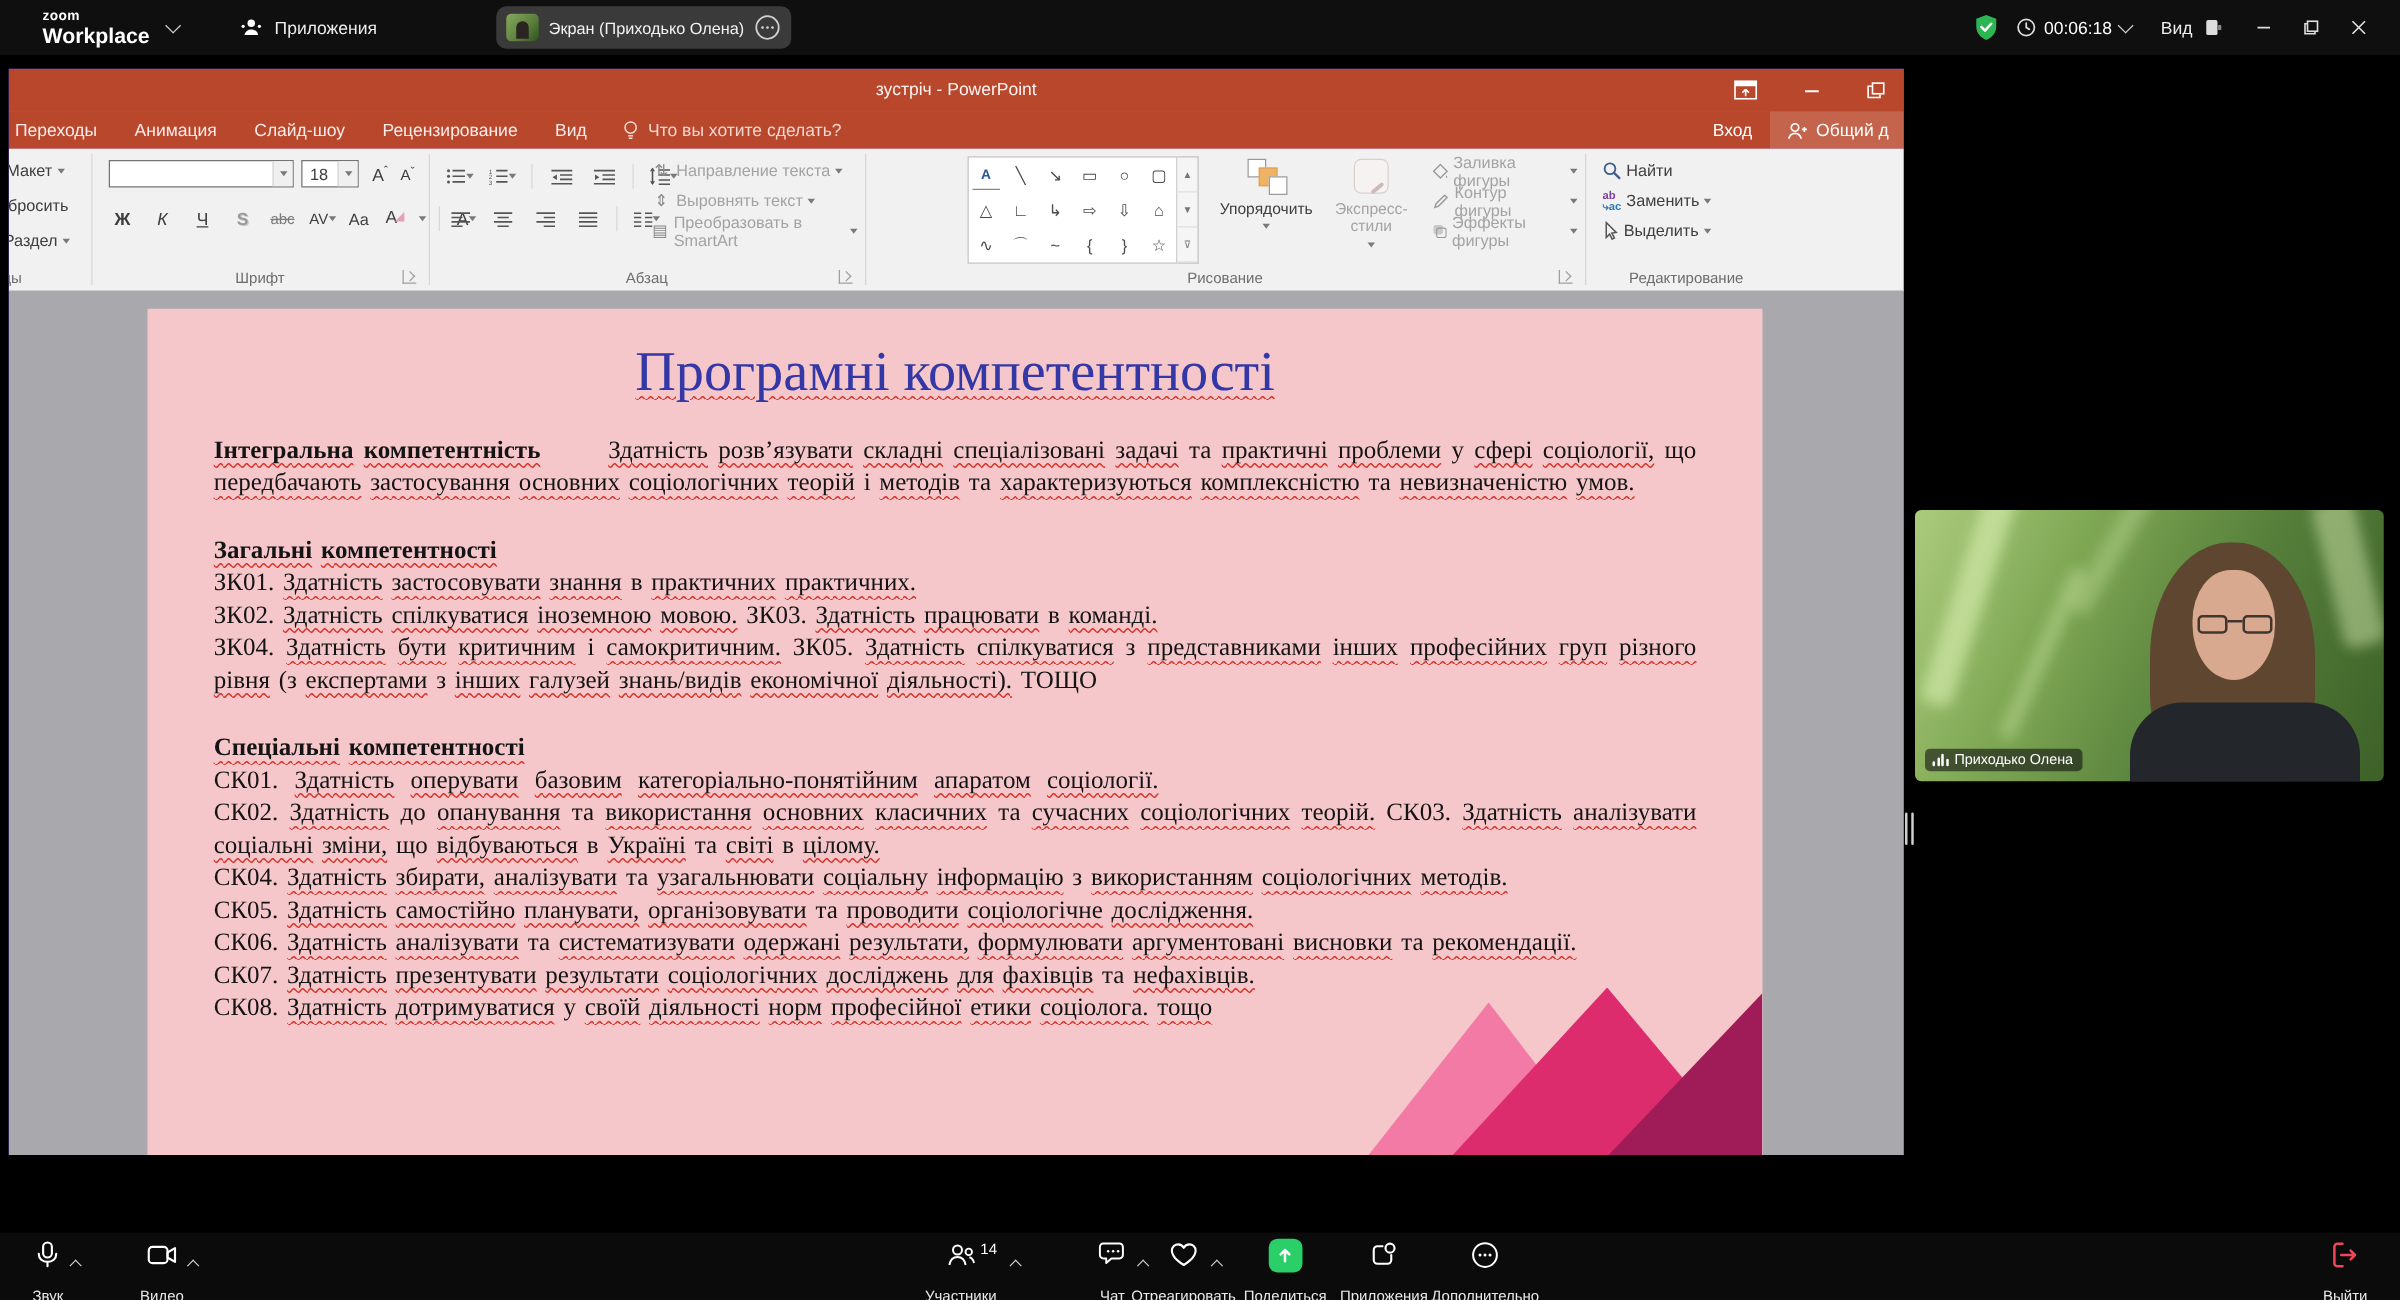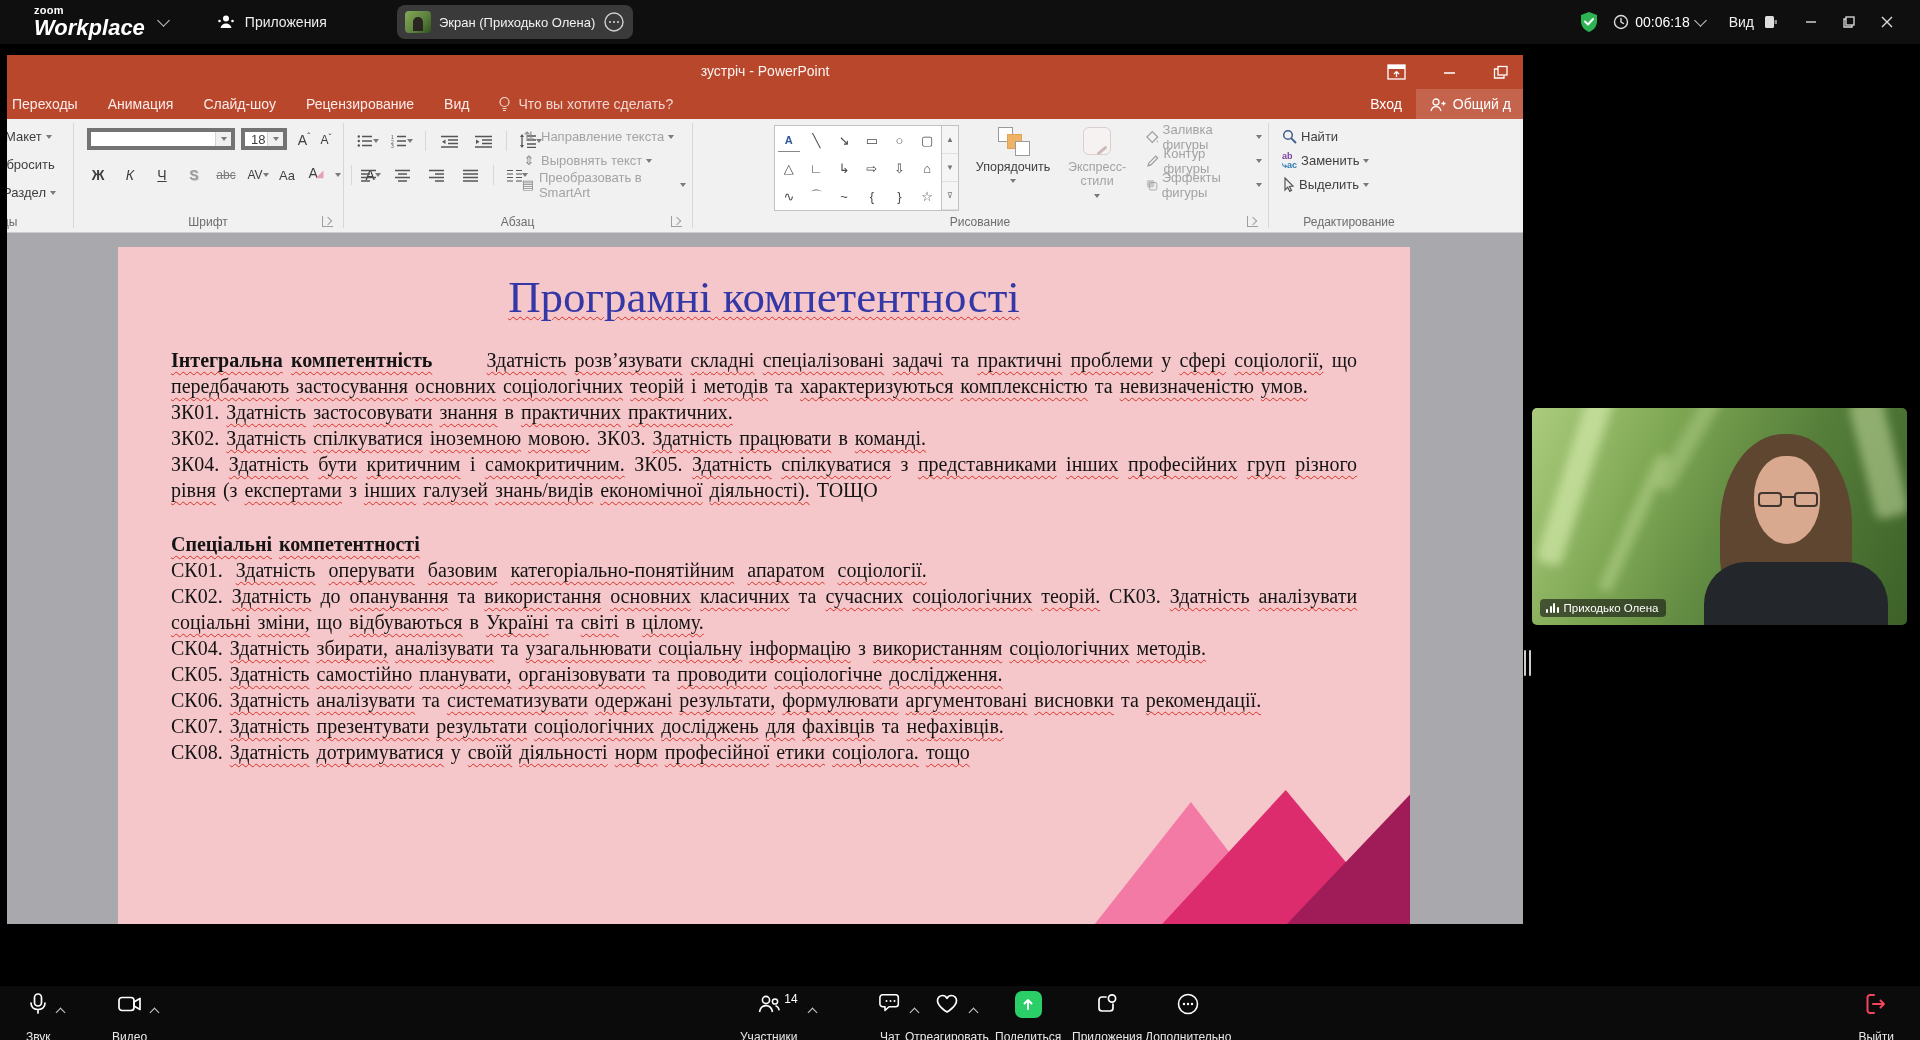--- a/index.html
+++ b/index.html
@@ -3,21 +3,21 @@
 <meta charset="utf-8">
 <style>
   html,body{margin:0;padding:0;background:#000;width:1920px;height:1040px;overflow:hidden;
     font-family:"Liberation Sans",sans-serif;-webkit-font-smoothing:antialiased;}
   svg{display:block;}
 
   
   .topbar{position:absolute;left:0;top:0;width:1920px;height:44px;background:#0f0f0f;color:#fff;display:flex;align-items:center;}
   .logo{margin-left:34px;line-height:1;}
   .logo .l1{font-size:11px;font-weight:bold;letter-spacing:.3px;}
-  .logo .l2{font-size:22px;font-weight:bold;margin-top:1px;font-style:italic;}
+  .logo .l2{font-size:17px;font-weight:bold;margin-top:1px;}
   .chev{display:inline-block;width:8px;height:8px;border-right:1.6px solid #cfcfcf;border-bottom:1.6px solid #cfcfcf;transform:rotate(45deg);}
   .chev.up{transform:rotate(-135deg);}
   .topbar .tab-meeting{display:flex;align-items:center;gap:9px;margin-left:48px;font-size:14px;color:#eee;}
   .pill{position:absolute;left:397px;top:5px;width:236px;height:34px;background:#3a3a3a;border-radius:8px;display:flex;align-items:center;padding:0 8px;box-sizing:border-box;gap:8px;}
   .pill .thumb{width:26px;height:22px;border-radius:4px;background:linear-gradient(130deg,#87a85c 0%,#5a7f3c 60%,#31511f 100%);position:relative;overflow:hidden;flex:none;}
   .pill .thumb::after{content:"";position:absolute;left:8px;top:6px;width:10px;height:14px;background:#2a2520;border-radius:5px 5px 0 0;}
   .pill .txt{font-size:13px;color:#f2f2f2;white-space:nowrap;overflow:hidden;}
   .pill .more{margin-left:auto;flex:none;}
   .tb-right{position:absolute;right:0;top:0;height:44px;display:flex;align-items:center;gap:14px;padding-right:14px;}
   .timer{display:flex;align-items:center;gap:6px;font-size:14px;color:#fff;}
@@ -39,21 +39,21 @@
 
   .ribbon{position:absolute;left:0;top:64px;width:100%;height:114px;background:#F2F1F1;border-bottom:1px solid #CFCDCB;box-sizing:border-box;color:#3e3e3e;}
   .grp{position:absolute;top:0;height:113px;}
   .grp-label{position:absolute;bottom:3px;left:0;right:0;text-align:center;font-size:12px;color:#6d6d6d;}
   .vsep{position:absolute;top:4px;bottom:4px;width:1px;background:#D9D7D5;}
   .dlg{position:absolute;right:4px;bottom:5px;width:10px;height:10px;border-left:1px solid #8a8a8a;border-bottom:1px solid #8a8a8a;opacity:.8;}
   .dlg::after{content:"";position:absolute;left:2px;bottom:2px;width:5px;height:5px;border-right:1px solid #8a8a8a;border-top:1px solid #8a8a8a;transform:rotate(45deg);}
   .rbtn{font-size:13px;color:#3e3e3e;display:flex;align-items:center;gap:4px;}
   .gray{color:#a3a3a3;}
   .dd{display:inline-block;width:0;height:0;border-left:3.5px solid transparent;border-right:3.5px solid transparent;border-top:4px solid #7a7a7a;}
-  .combo{background:#fff;border:4px solid #737373;height:22px;box-sizing:border-box;display:flex;align-items:center;font-size:13px;padding-left:6px;position:relative;}
+  .combo{background:#fff;border:1px solid #737373;height:22px;box-sizing:border-box;display:flex;align-items:center;font-size:13px;padding-left:6px;position:relative;}
   .combo .cdd{margin-left:auto;width:15px;height:100%;background:#F0F0F0;border-left:1px solid #D5D5D5;display:flex;align-items:center;justify-content:center;}
   .fbtn{min-width:22px;height:24px;display:flex;align-items:center;justify-content:center;font-size:14px;}
   .icon12{width:16px;text-align:center;font-size:13px;color:#8a8a8a;}
   .shapes-box{background:#fff;border:1px solid #C3C2C1;width:166px;height:84px;display:grid;grid-template-columns:repeat(6,1fr);align-items:center;justify-items:center;font-size:13px;color:#4a4a4a;}
   .shapes-box .cell{width:22px;height:22px;display:flex;align-items:center;justify-content:center;}
   .cell.tb{color:#2B579A;font-weight:bold;font-size:11px;border-bottom:1px solid #888;}
   .scrollcol{width:16px;height:84px;border:1px solid #C3C2C1;border-left:none;background:#F5F5F5;display:flex;flex-direction:column;}
   .scrollcol>div{flex:1;display:flex;align-items:center;justify-content:center;font-size:8px;color:#777;border-bottom:1px solid #E0E0E0;}
   .bigbtn{display:flex;flex-direction:column;align-items:center;justify-content:flex-start;gap:5px;padding-top:8px;font-size:12.5px;text-align:center;line-height:1.15;}
   .arr-ico{position:relative;width:30px;height:28px;}
@@ -504,20 +504,21 @@
       </div>
       <div class="grp-label">Редактирование</div>
     </div>
   </div>
 
   <div class="doc">
     <div class="slide">
       <div class="slide-title sq">Програмні компетентності</div>
       <div class="slide-body">
           <div class="blk lead"><b><span class="sq">Інтегральна</span> <span class="sq">компетентність</span> </b><span class="lead-gap"></span><span class="sq">Здатність</span> <span class="sq">розв’язувати</span> <span class="sq">складні</span> <span class="sq">спеціалізовані</span> <span class="sq">задачі</span> <span>та</span> <span class="sq">практичні</span> <span class="sq">проблеми</span> <span>у</span> <span class="sq">сфері</span> <span class="sq">соціології,</span> <span>що</span> <span class="sq">передбачають</span> <span class="sq">застосування</span> <span class="sq">основних</span> <span class="sq">соціологічних</span> <span class="sq">теорій</span> <span>і</span> <span class="sq">методів</span> <span>та</span> <span class="sq">характеризуються</span> <span class="sq">комплексністю</span> <span>та</span> <span class="sq">невизначеністю</span> <span class="sq">умов.</span> </div>
+          <div class="blk heading"><span class="sq">Загальні</span> <span class="sq">компетентності</span> </div>
           <div class="blk p"><span>ЗК01.</span> <span class="sq">Здатність</span> <span class="sq">застосовувати</span> <span class="sq">знання</span> <span>в</span> <span class="sq">практичних</span> <span class="sq">практичних.</span> </div>
           <div class="blk p"><span>ЗК02.</span> <span class="sq">Здатність</span> <span class="sq">спілкуватися</span> <span class="sq">іноземною</span> <span class="sq">мовою.</span> <span>ЗК03.</span> <span class="sq">Здатність</span> <span class="sq">працювати</span> <span>в</span> <span class="sq">команді.</span> </div>
           <div class="blk p"><span>ЗК04.</span> <span class="sq">Здатність</span> <span class="sq">бути</span> <span class="sq">критичним</span> <span>і</span> <span class="sq">самокритичним.</span> <span>ЗК05.</span> <span class="sq">Здатність</span> <span class="sq">спілкуватися</span> <span>з</span> <span class="sq">представниками</span> <span class="sq">інших</span> <span class="sq">професійних</span> <span class="sq">груп</span> <span class="sq">різного</span> <span class="sq">рівня</span> <span>(з</span> <span class="sq">експертами</span> <span>з</span> <span class="sq">інших</span> <span class="sq">галузей</span> <span class="sq">знань/видів</span> <span class="sq">економічної</span> <span class="sq">діяльності).</span> <span>ТОЩО</span> </div>
           <div class="blk heading"><span class="sq">Спеціальні</span> <span class="sq">компетентності</span> </div>
           <div class="blk p wide"><span>СК01.</span> <span class="sq">Здатність</span> <span class="sq">оперувати</span> <span class="sq">базовим</span> <span class="sq">категоріально-понятійним</span> <span class="sq">апаратом</span> <span class="sq">соціології.</span> </div>
           <div class="blk p"><span>СК02.</span> <span class="sq">Здатність</span> <span>до</span> <span class="sq">опанування</span> <span>та</span> <span class="sq">використання</span> <span class="sq">основних</span> <span class="sq">класичних</span> <span>та</span> <span class="sq">сучасних</span> <span class="sq">соціологічних</span> <span class="sq">теорій.</span> <span>СК03.</span> <span class="sq">Здатність</span> <span class="sq">аналізувати</span> <span class="sq">соціальні</span> <span class="sq">зміни,</span> <span>що</span> <span class="sq">відбуваються</span> <span>в</span> <span class="sq">Україні</span> <span>та</span> <span class="sq">світі</span> <span>в</span> <span class="sq">цілому.</span> </div>
           <div class="blk p"><span>СК04.</span> <span class="sq">Здатність</span> <span class="sq">збирати,</span> <span class="sq">аналізувати</span> <span>та</span> <span class="sq">узагальнювати</span> <span class="sq">соціальну</span> <span class="sq">інформацію</span> <span>з</span> <span class="sq">використанням</span> <span class="sq">соціологічних</span> <span class="sq">методів.</span> </div>
           <div class="blk p"><span>СК05.</span> <span class="sq">Здатність</span> <span class="sq">самостійно</span> <span class="sq">планувати,</span> <span class="sq">організовувати</span> <span>та</span> <span class="sq">проводити</span> <span class="sq">соціологічне</span> <span class="sq">дослідження.</span> </div>
           <div class="blk p"><span>СК06.</span> <span class="sq">Здатність</span> <span class="sq">аналізувати</span> <span>та</span> <span class="sq">систематизувати</span> <span class="sq">одержані</span> <span class="sq">результати,</span> <span class="sq">формулювати</span> <span class="sq">аргументовані</span> <span class="sq">висновки</span> <span>та</span> <span class="sq">рекомендації.</span> </div>
           <div class="blk p"><span>СК07.</span> <span class="sq">Здатність</span> <span class="sq">презентувати</span> <span class="sq">результати</span> <span class="sq">соціологічних</span> <span class="sq">досліджень</span> <span class="sq">для</span> <span class="sq">фахівців</span> <span>та</span> <span class="sq">нефахівців.</span> </div>

